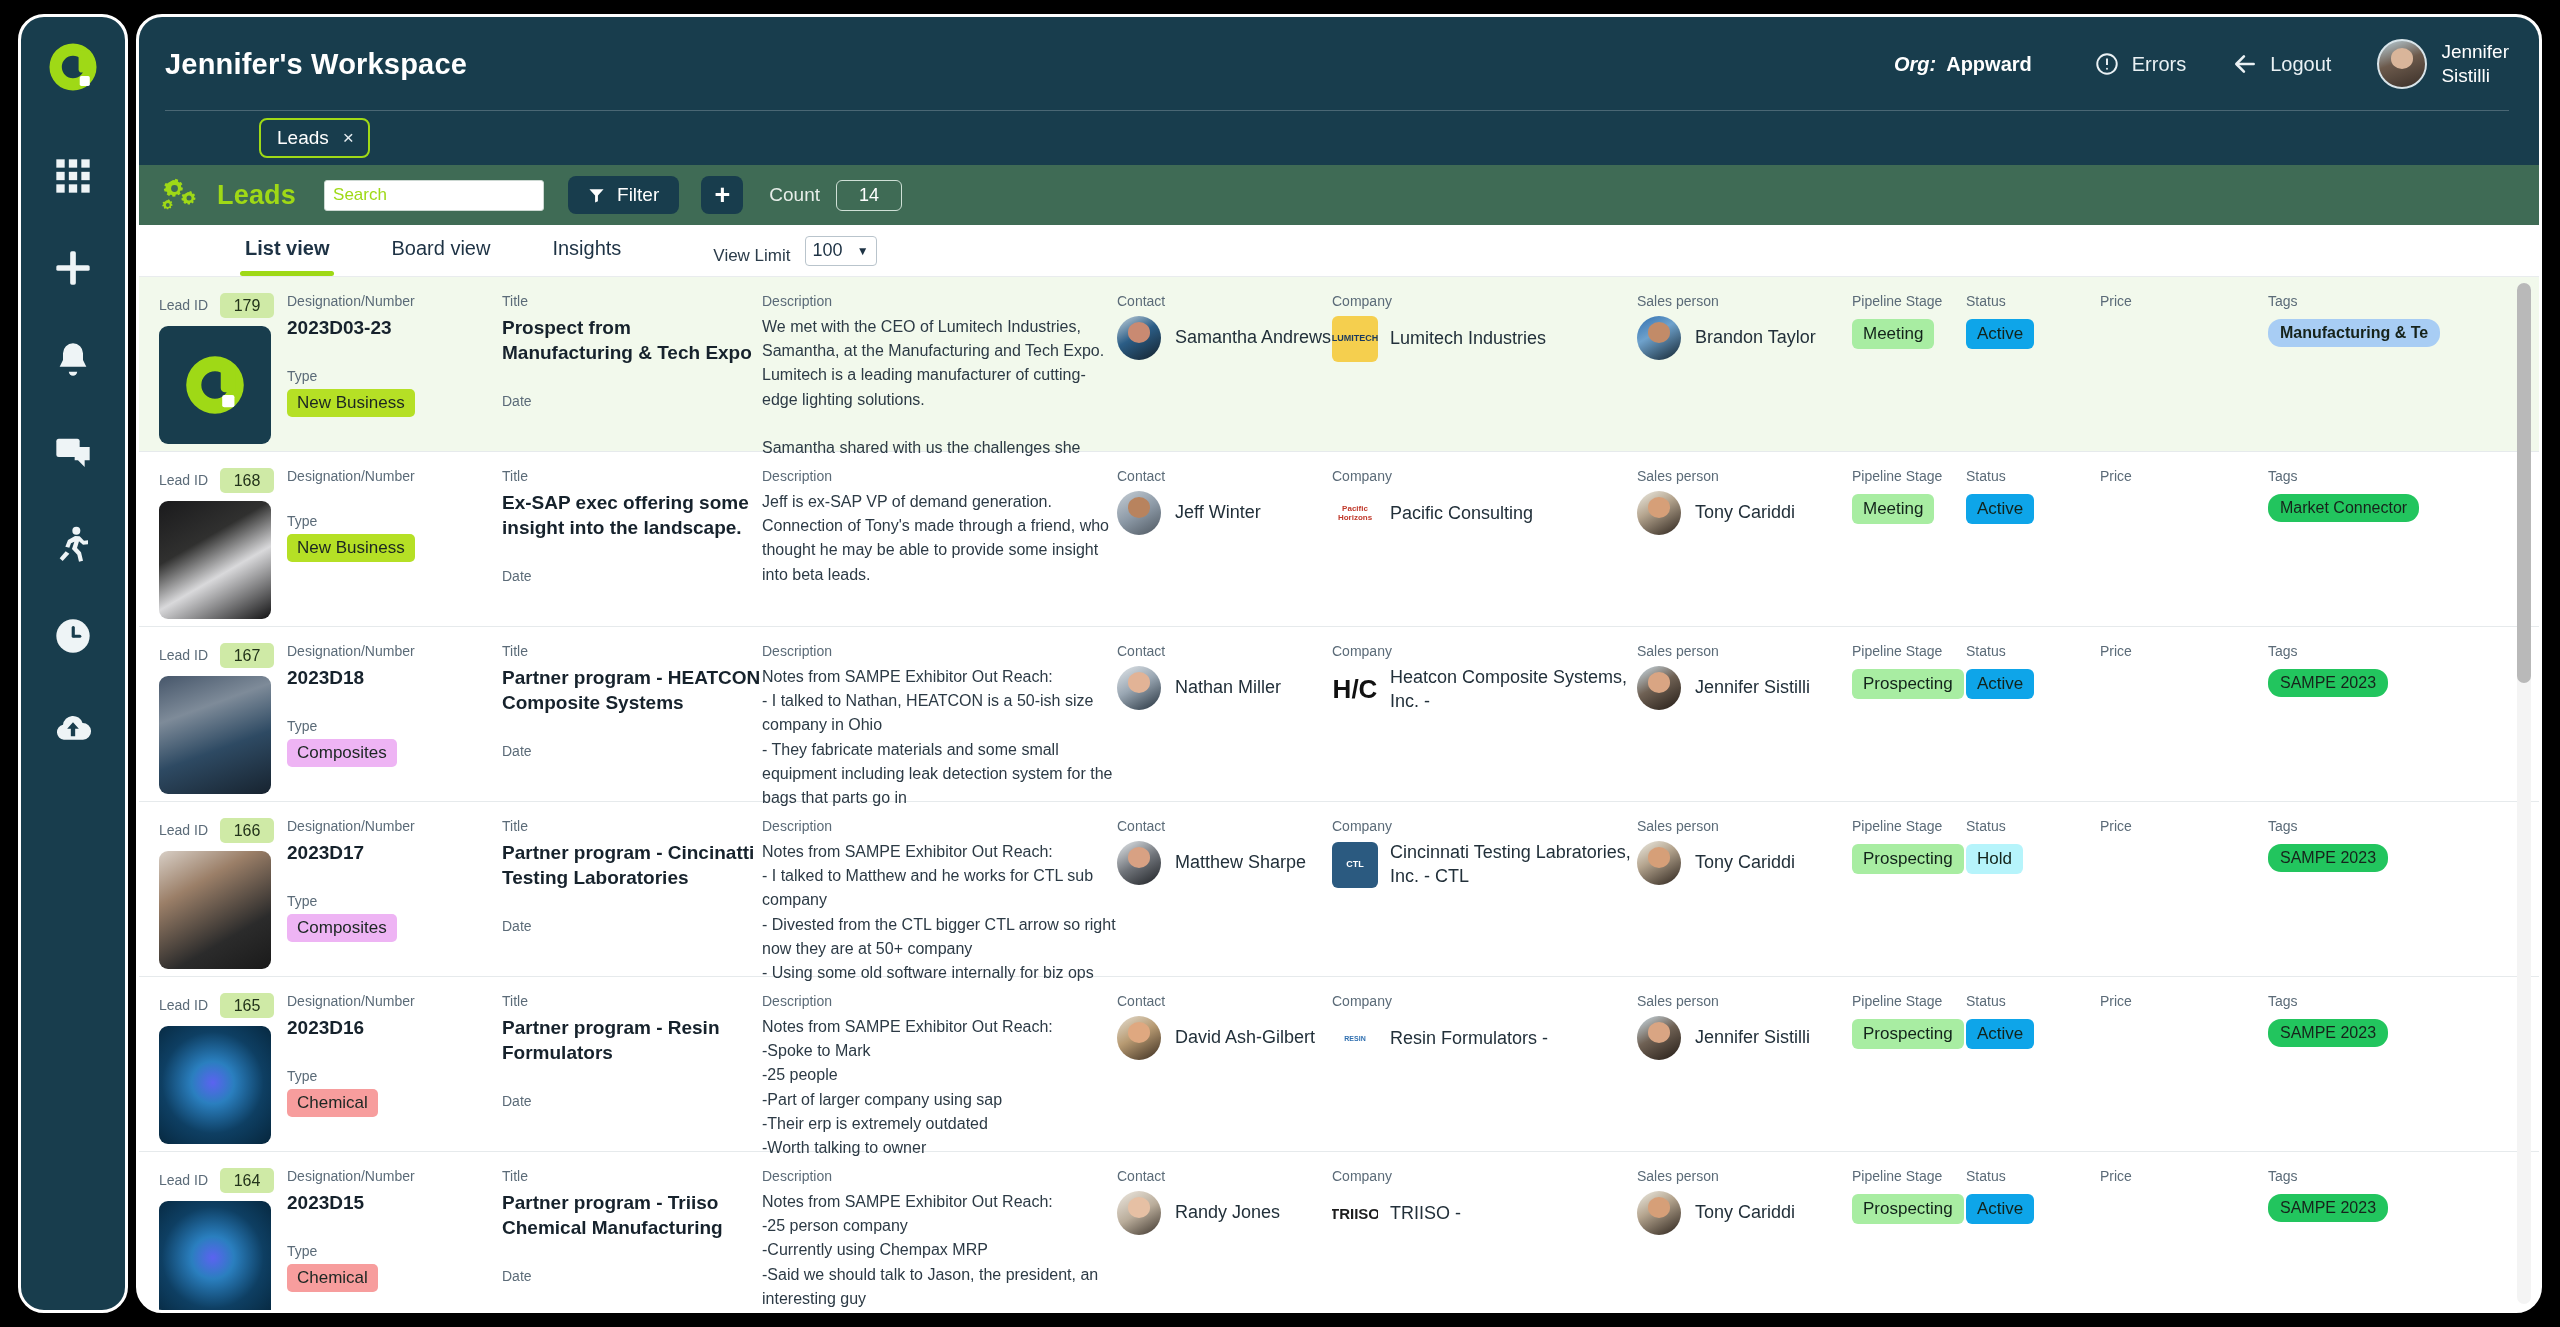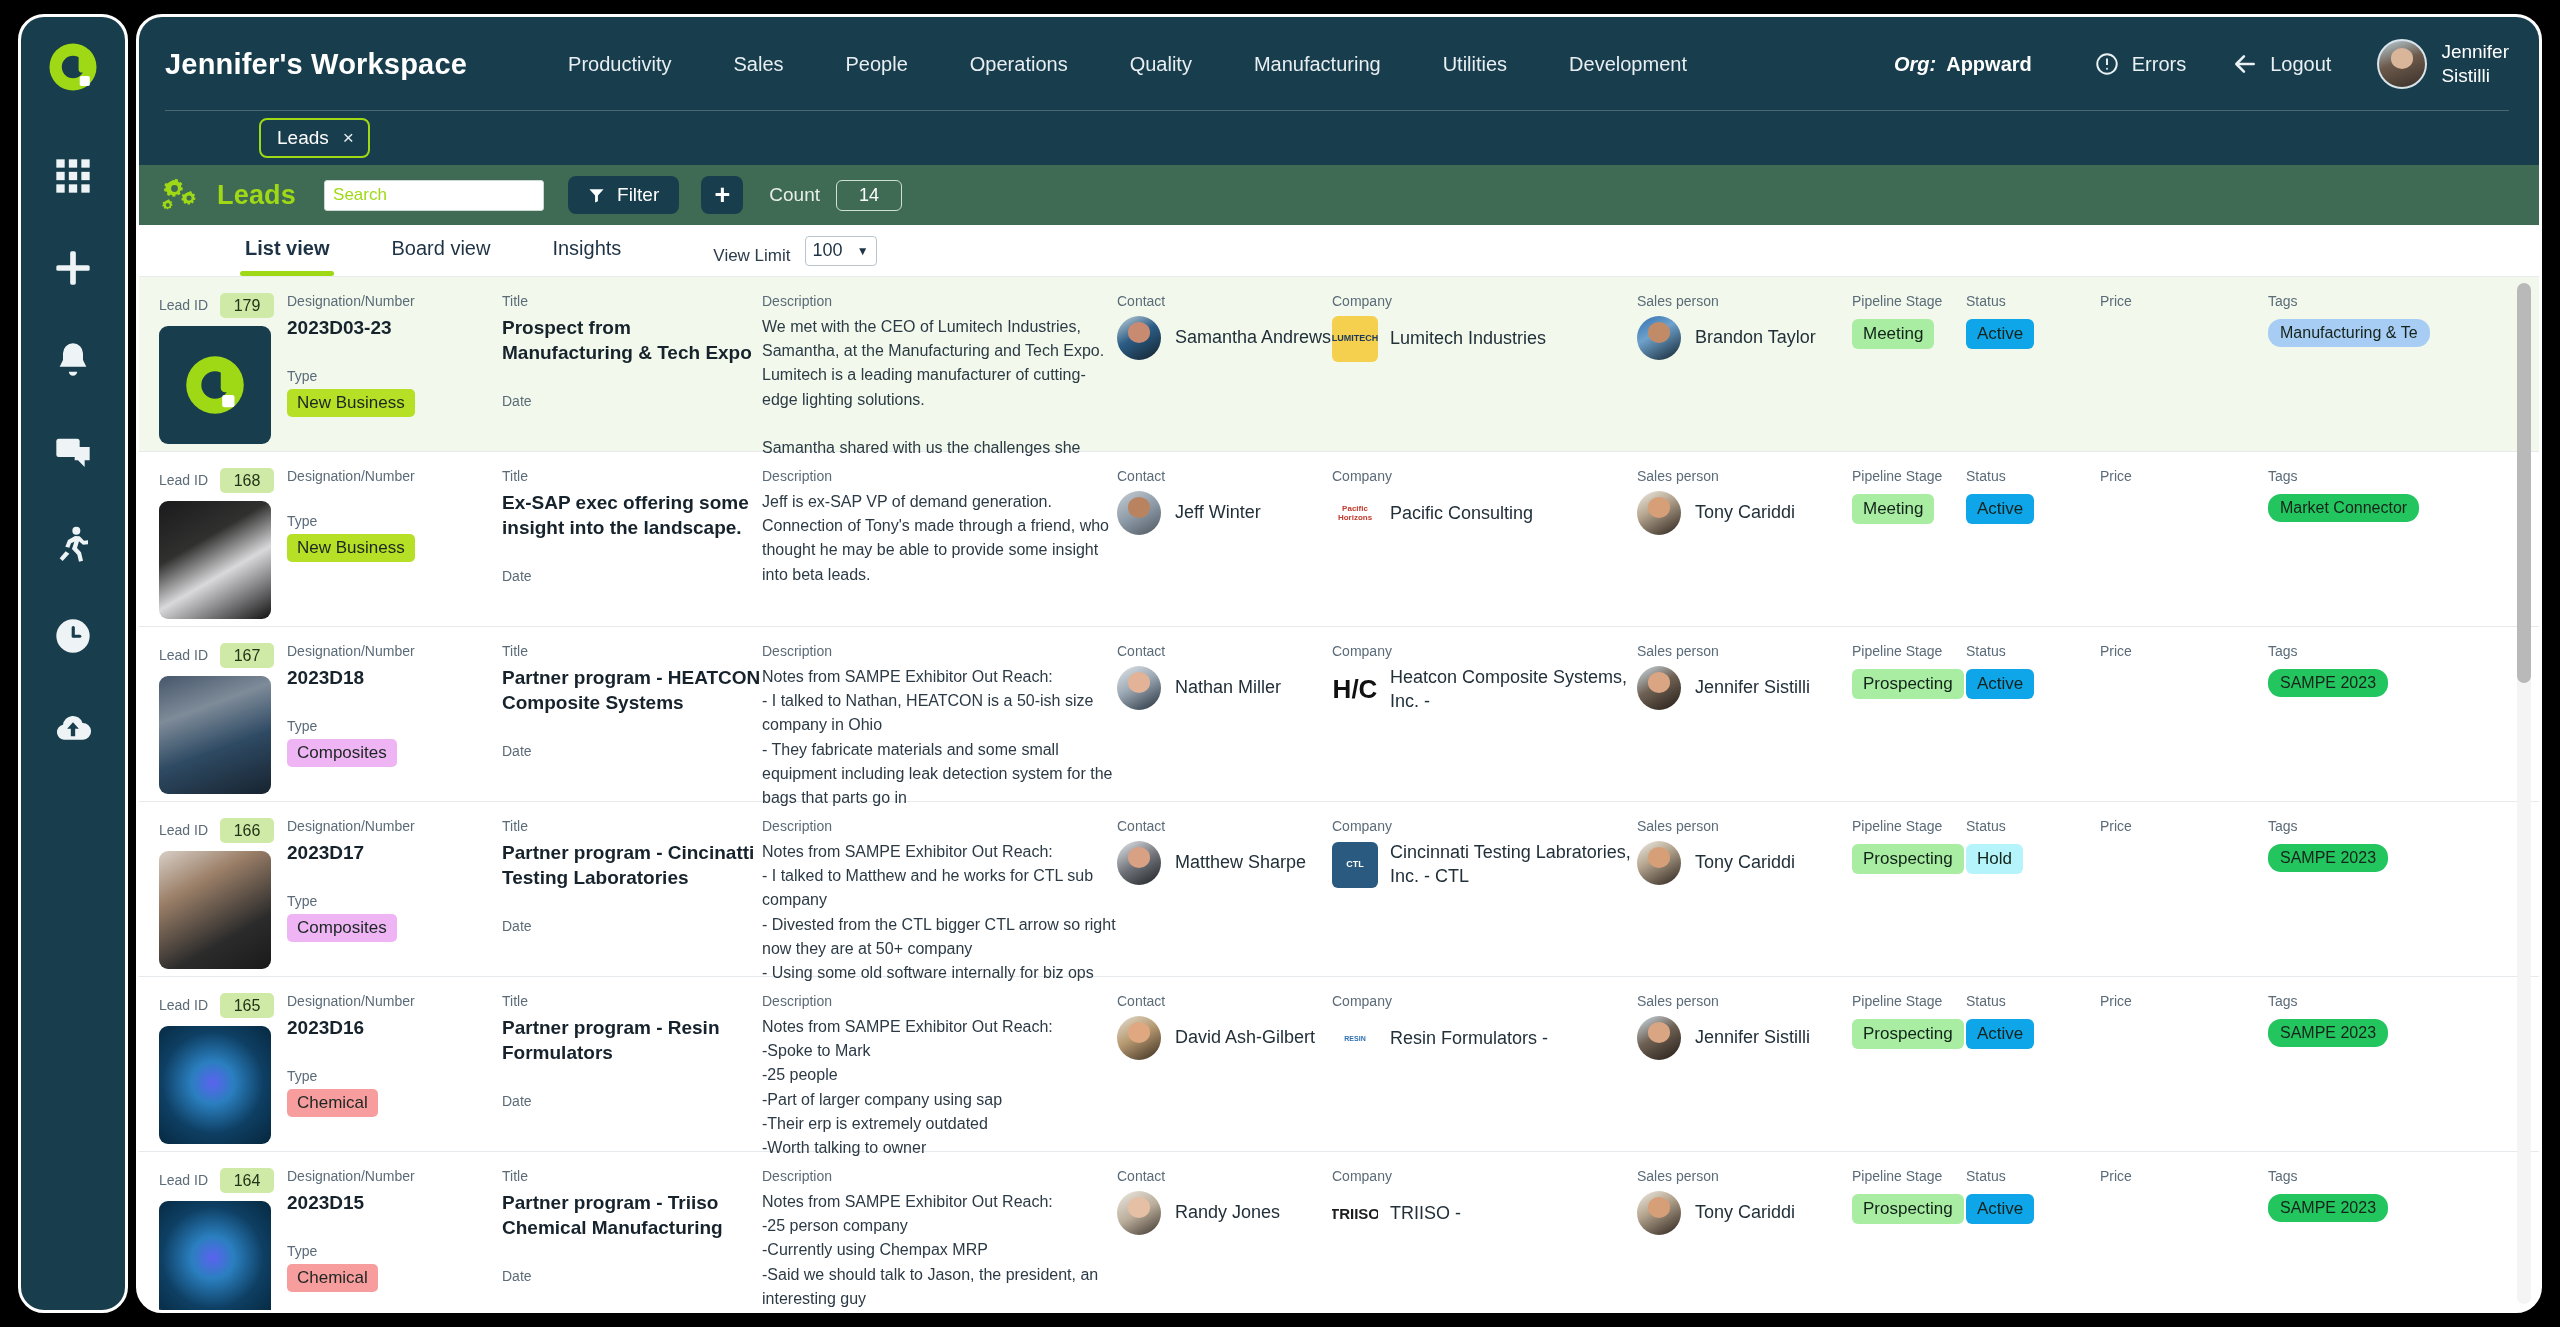--- a/index.html
+++ b/index.html
@@ -287,21 +287,21 @@
     font-size: 17px; color:#12231a; margin-top: 4px;
   }
   .b-green { background:#a8eda2; }
   .b-blue  { background:#0ea5e9; }
   .b-cyan  { background:#b6f4fb; }
   .tag {
     display:inline-block; padding: 5px 12px; border-radius: 13px;
     font-size: 16px; color:#16231b; margin-top: 4px;
     max-width: 186px; overflow:hidden; white-space:nowrap; text-overflow:clip;
   }
-  .t-blue { background:#a8cdf4; }
+  .t-blue { background:#a8cdf4;font-weight:bold; }
   .t-green{ background:#22c55e; }
 
   
   .vscroll {
     position:absolute; right: 8px; top: 6px; bottom: 6px; width: 14px;
     background:#f4f4f4; border-radius:7px;
   }
   .vthumb {
     position:absolute; left:0; top:0; width:14px; height: 400px;
     background:#b9b9b9; border-radius:7px;
@@ -370,30 +370,20 @@
           <path d="M6.5 19A4.5 4.5 0 0 1 6 10.1 6 6 0 0 1 17.7 9 4.5 4.5 0 0 1 18 19z"></path>
           <path d="M12 8.5 8.5 12.5h2.2V17h2.6v-4.5h2.2z" fill="#183d4d"></path>
         </svg>
     </div>
   </div>
 
   <div class="panel">
 
     <div class="topbar">
       <div class="ws-title">Jennifer's Workspace</div>
-      <nav class="topnav">
-        <a>Productivity</a>
-        <a>Sales</a>
-        <a>People</a>
-        <a>Operations</a>
-        <a>Quality</a>
-        <a>Manufacturing</a>
-        <a>Utilities</a>
-        <a>Development</a>
-      </nav>
       <div class="topright">
         <div class="org">
           <span class="lbl">Org:</span><span>Appward</span>
         </div>
         <div class="hitem">
           <svg viewBox="0 0 24 24" fill="none" stroke="#eaf1f4" stroke-width="1.8">
               <circle cx="12" cy="12" r="9"></circle>
               <line x1="12" y1="7" x2="12" y2="13"></line>
               <circle cx="12" cy="16.4" r=".9" fill="#eaf1f4" stroke="none"></circle>
             </svg>

